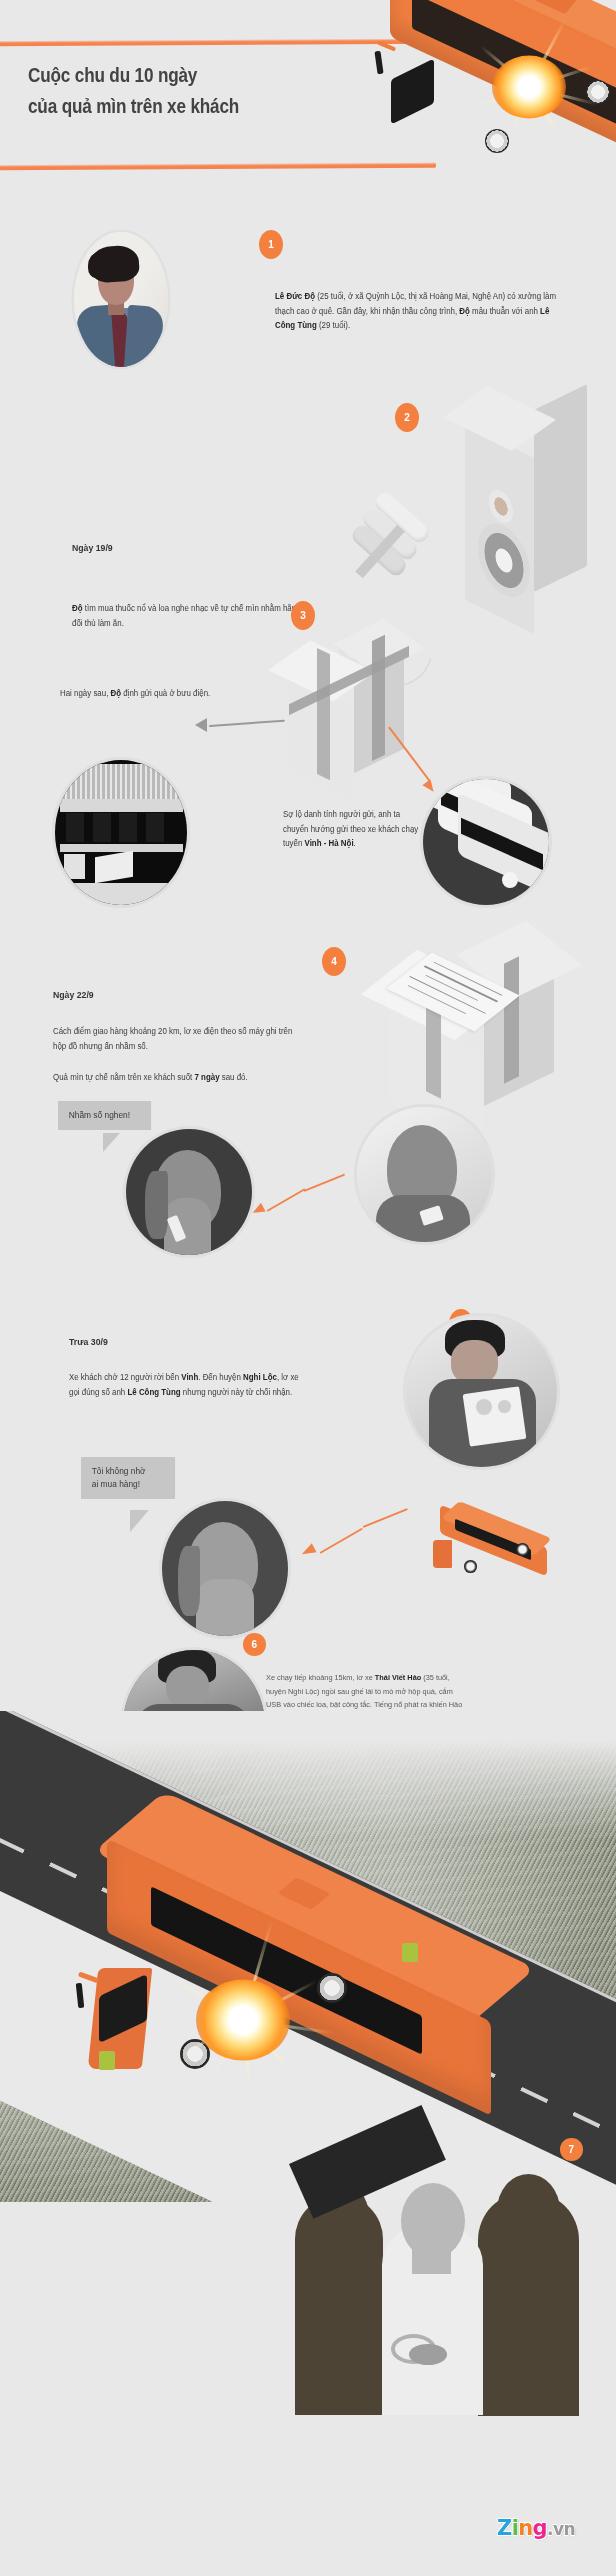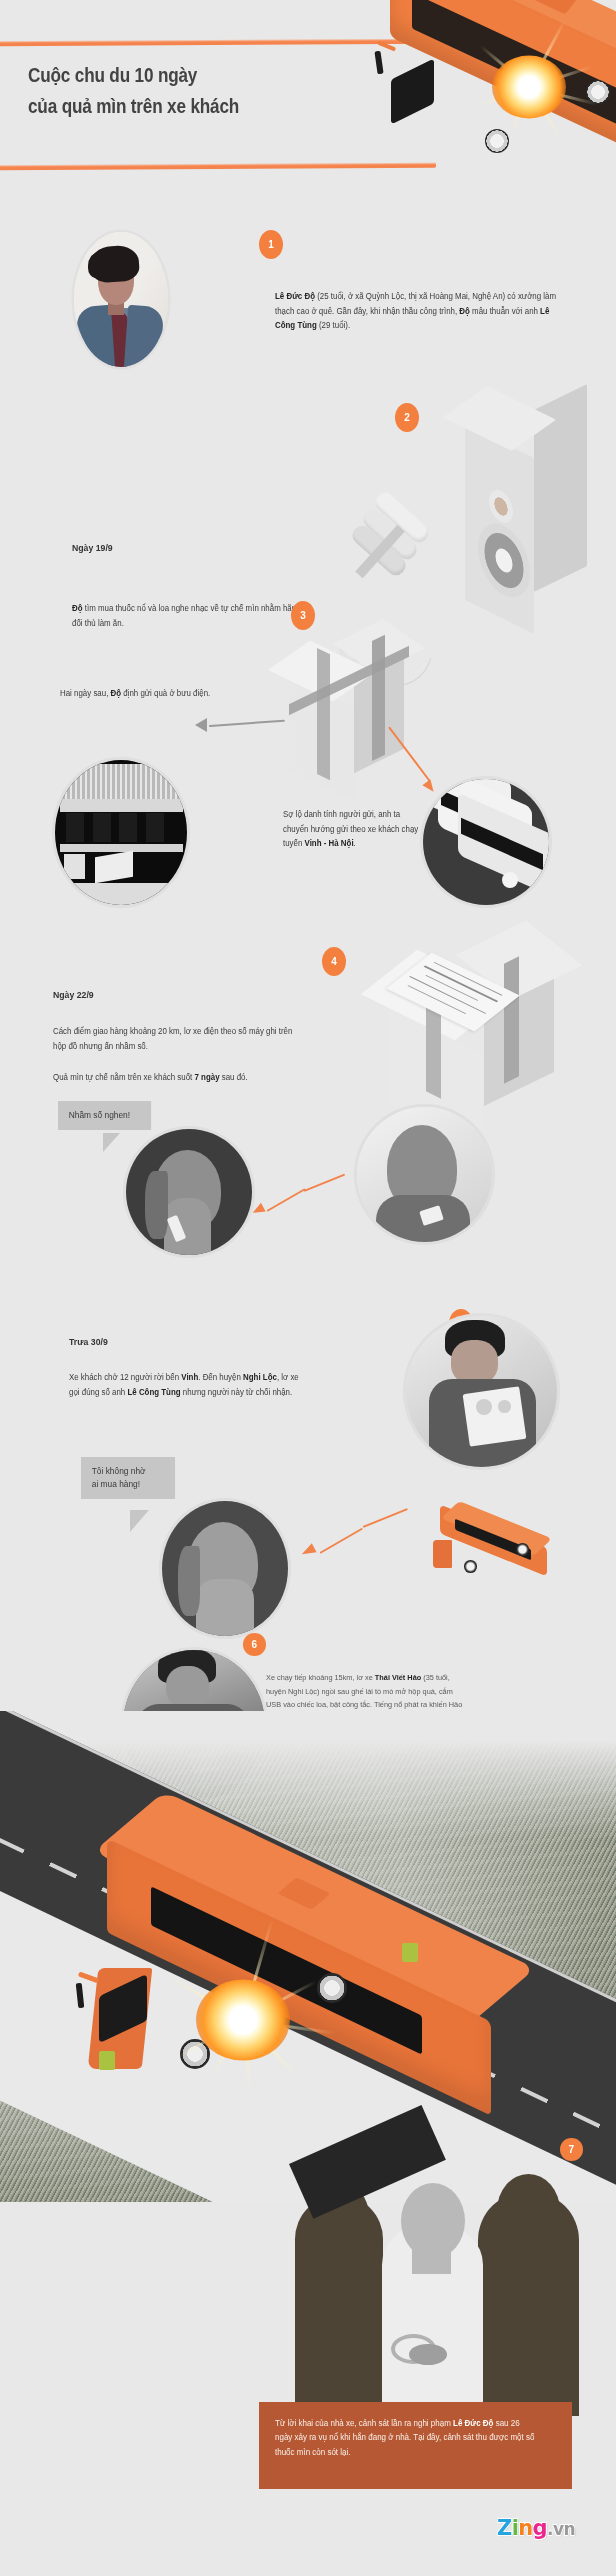--- a/index.html
+++ b/index.html
@@ -440,22 +440,19 @@
     <div class="sil" style="left:189px;top:28px;width:101px;height:224px;background:#4d4436;border-radius:48px 48px 0 0;"></div>
     <div class="sil" style="left:208px;top:10px;width:63px;height:73px;background:#4d4436;border-radius:50%;"></div>
     <div class="sil" style="left:93px;top:62px;width:101px;height:189px;background:#ededed;border-radius:39px 39px 0 0;"></div>
     <div class="sil" style="left:112px;top:19px;width:64px;height:76px;background:#b9b9b9;border-radius:50%;"></div>
     <div class="sil" style="left:123px;top:74px;width:39px;height:36px;background:#b9b9b9;"></div>
     <div class="sil" style="left:102px;top:170px;width:45px;height:30px;border:4.4px solid #b1b1b1;border-radius:50%;"></div>
     <div class="sil" style="left:120px;top:180px;width:38px;height:21.4px;background:#9e9e9e;border-radius:50%;"></div>
     <div class="sil" style="left:0;top:0;width:145px;height:60px;background:#262626;transform:rotate(-24deg);transform-origin:left top;"></div>
   </div>
 
-  <div class="concl">
-    <span>Từ lời khai của nhà xe, cảnh sát lần ra nghi phạm <b>Lê Đức Độ</b> sau 26 ngày xảy ra vụ nổ khi hắn đang ở nhà. Tại đây, cảnh sát thu được một số thuốc mìn còn sót lại.</span>
-  </div>
 
   <div class="zing">
     <span class="z">Z</span><span class="i">i</span><span class="n">n</span><span class="g">g</span><span class="vn">.vn</span>
   </div>
 
 </div>
 
 
 </body></html>

